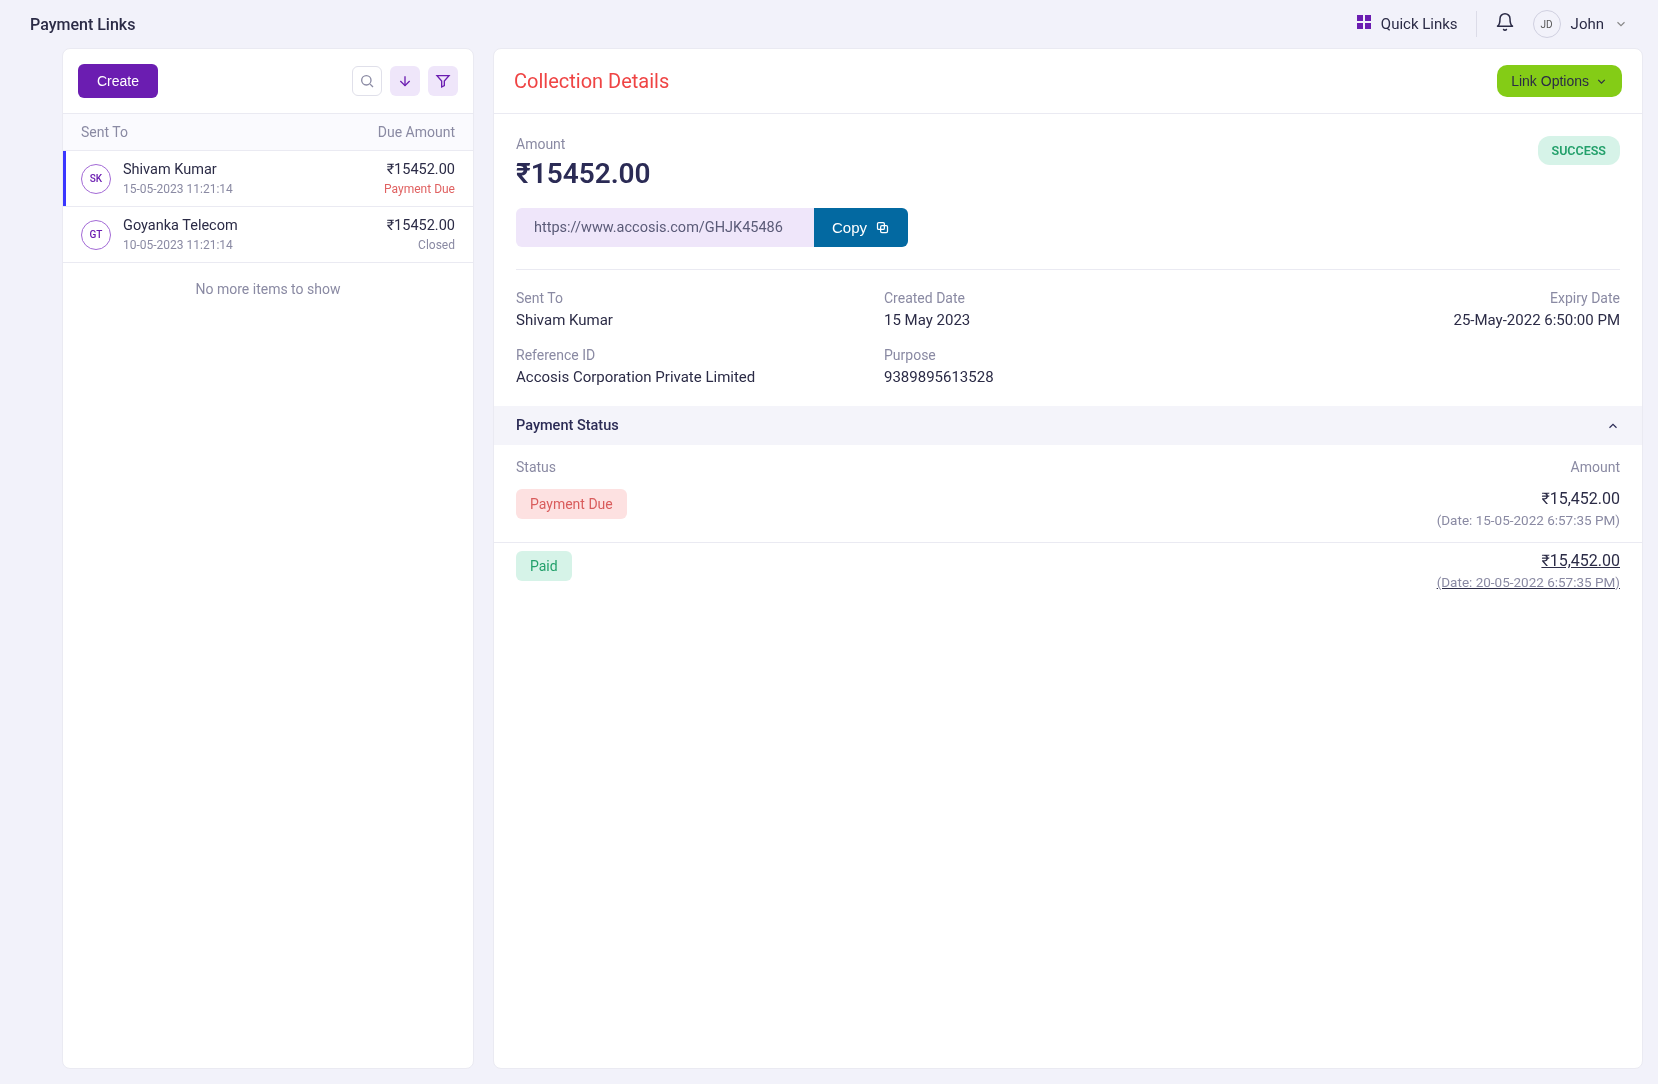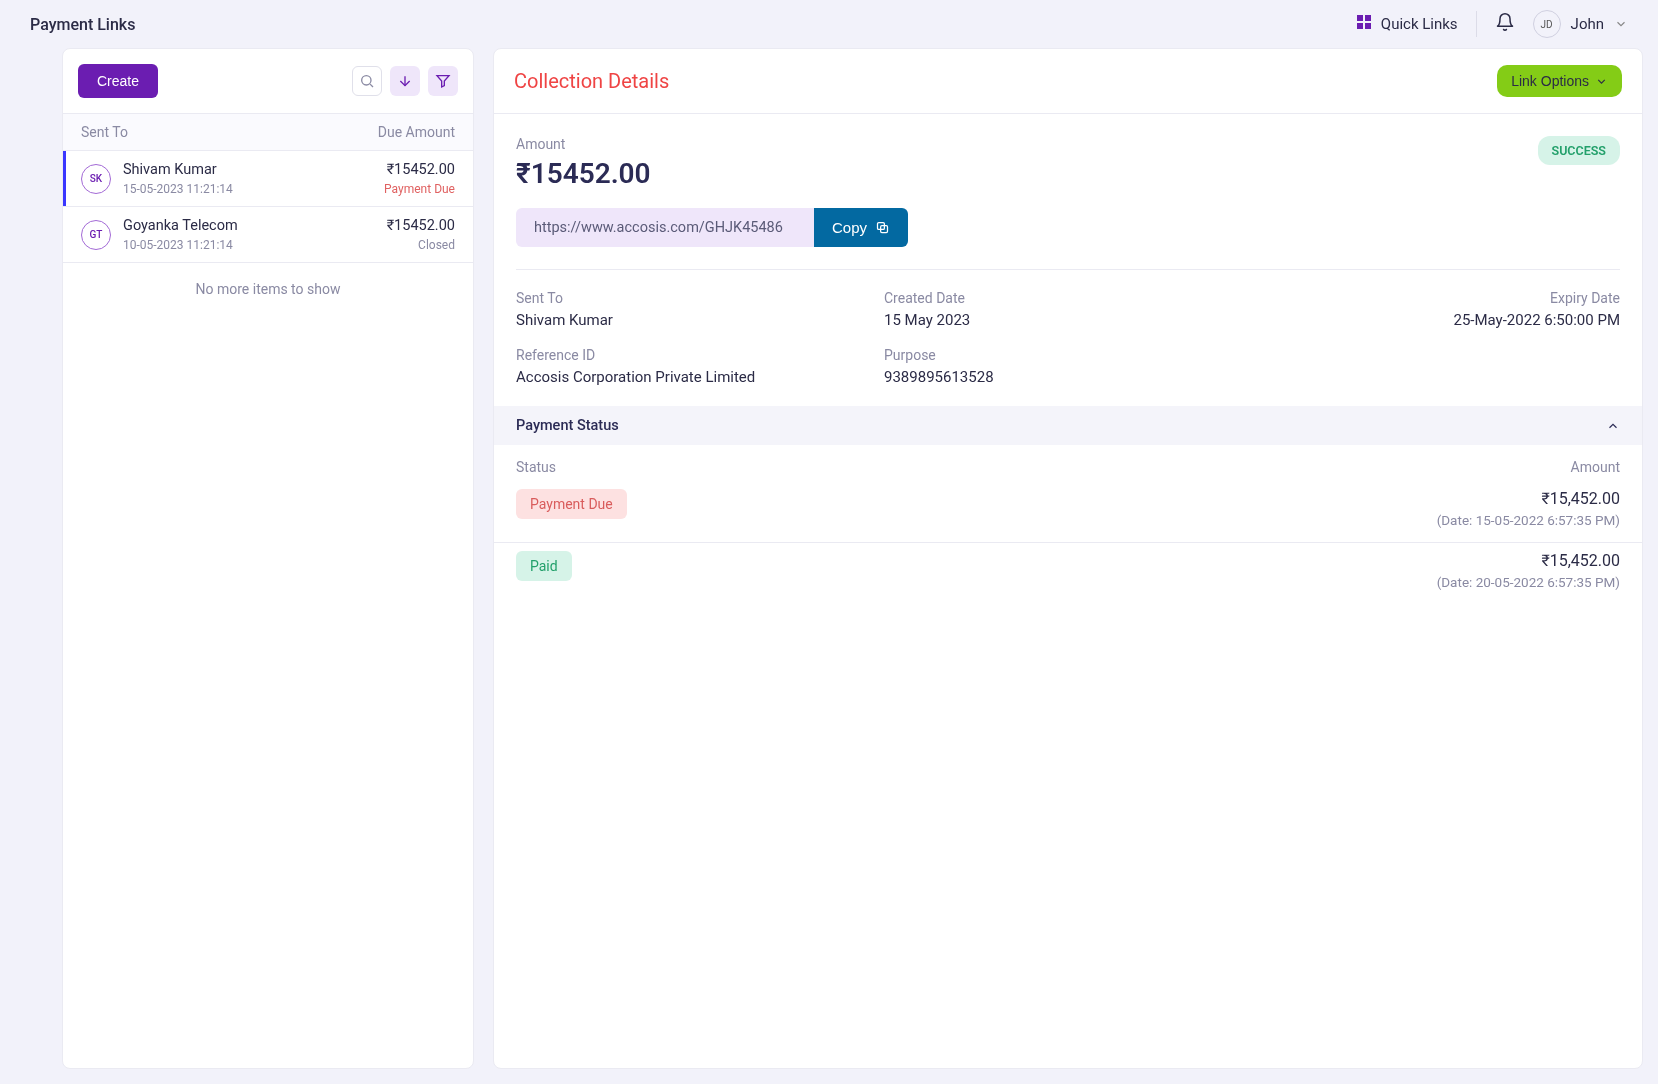--- a/index.html
+++ b/index.html
@@ -272,21 +272,21 @@
     color:#8a8aa3;
   }
 
   .ps-row {
     display:flex;
     justify-content:space-between;
     align-items:flex-start;
     padding: 8px 22px 14px 22px;
     border-bottom:1px solid #eaeaf2;
   }
-  .ps-row:last-child { border-bottom:none; }
+  .ps-row:last-child { border-bottom:none;text-decoration:underline; }
   .pill {
     padding:7px 14px;
     border-radius:6px;
     font-size:14px;
     display:inline-block;
   }
   .pill.due { background:#fde1e1; color:#d95c5c; }
   .pill.paid { background:#d6f3e8; color:#23a06b; }
   .ps-right { text-align:right; }
   .ps-amt { font-size:16px; color:#2b2b46; }

